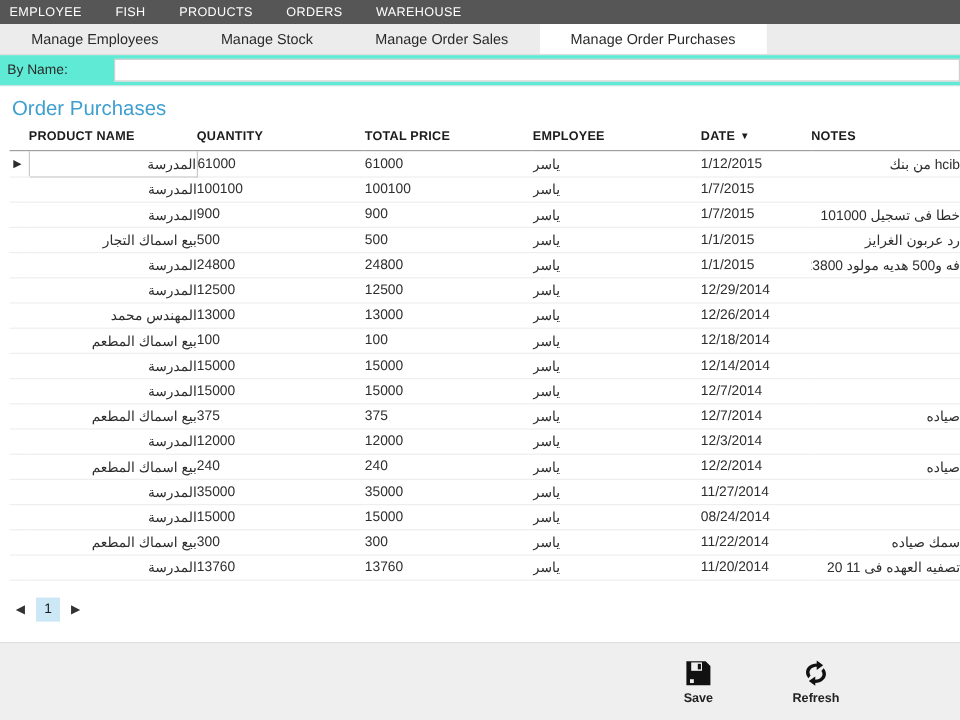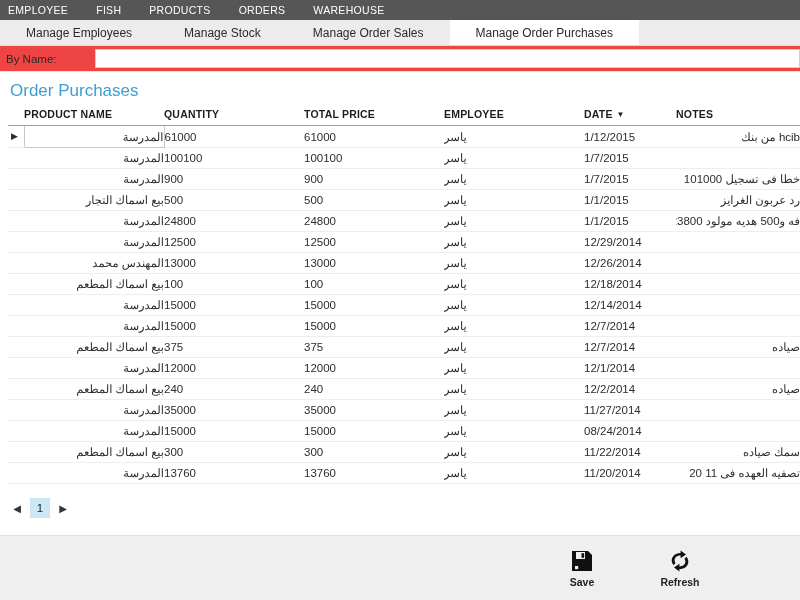--- a/index.html
+++ b/index.html
@@ -48,21 +48,21 @@
     cursor: default;
     background: transparent;
   }
   .tab.active {
     background: #ffffff;
   }
 
   
   #filterbar {
     height: 26px;
-    background: #ef4444;
+    background: #5eead4;
     display: flex;
     align-items: center;
     padding: 0 0 0 6px;
     border-bottom: 1px solid #e4e4e4;
     gap: 32px;
   }
   #filter-label {
     font-size: 11.5px;
     color: #2a2a2a;
     margin-right: 6px;
@@ -362,21 +362,21 @@
             <td class="cell-emp">ياسر</td>
             <td class="cell-date">12/7/2014</td>
             <td class="cell-notes">صياده</td>
           </tr>
           <tr>
             <td></td>
             <td class="cell-pname">المدرسة</td>
             <td class="cell-qty">12000</td>
             <td class="cell-price">12000</td>
             <td class="cell-emp">ياسر</td>
-            <td class="cell-date">12/1/2014</td>
+            <td class="cell-date">12/3/2014</td>
             <td class="cell-notes"></td>
           </tr>
           <tr>
             <td></td>
             <td class="cell-pname">بيع اسماك المطعم</td>
             <td class="cell-qty">240</td>
             <td class="cell-price">240</td>
             <td class="cell-emp">ياسر</td>
             <td class="cell-date">12/2/2014</td>
             <td class="cell-notes">صياده</td>

